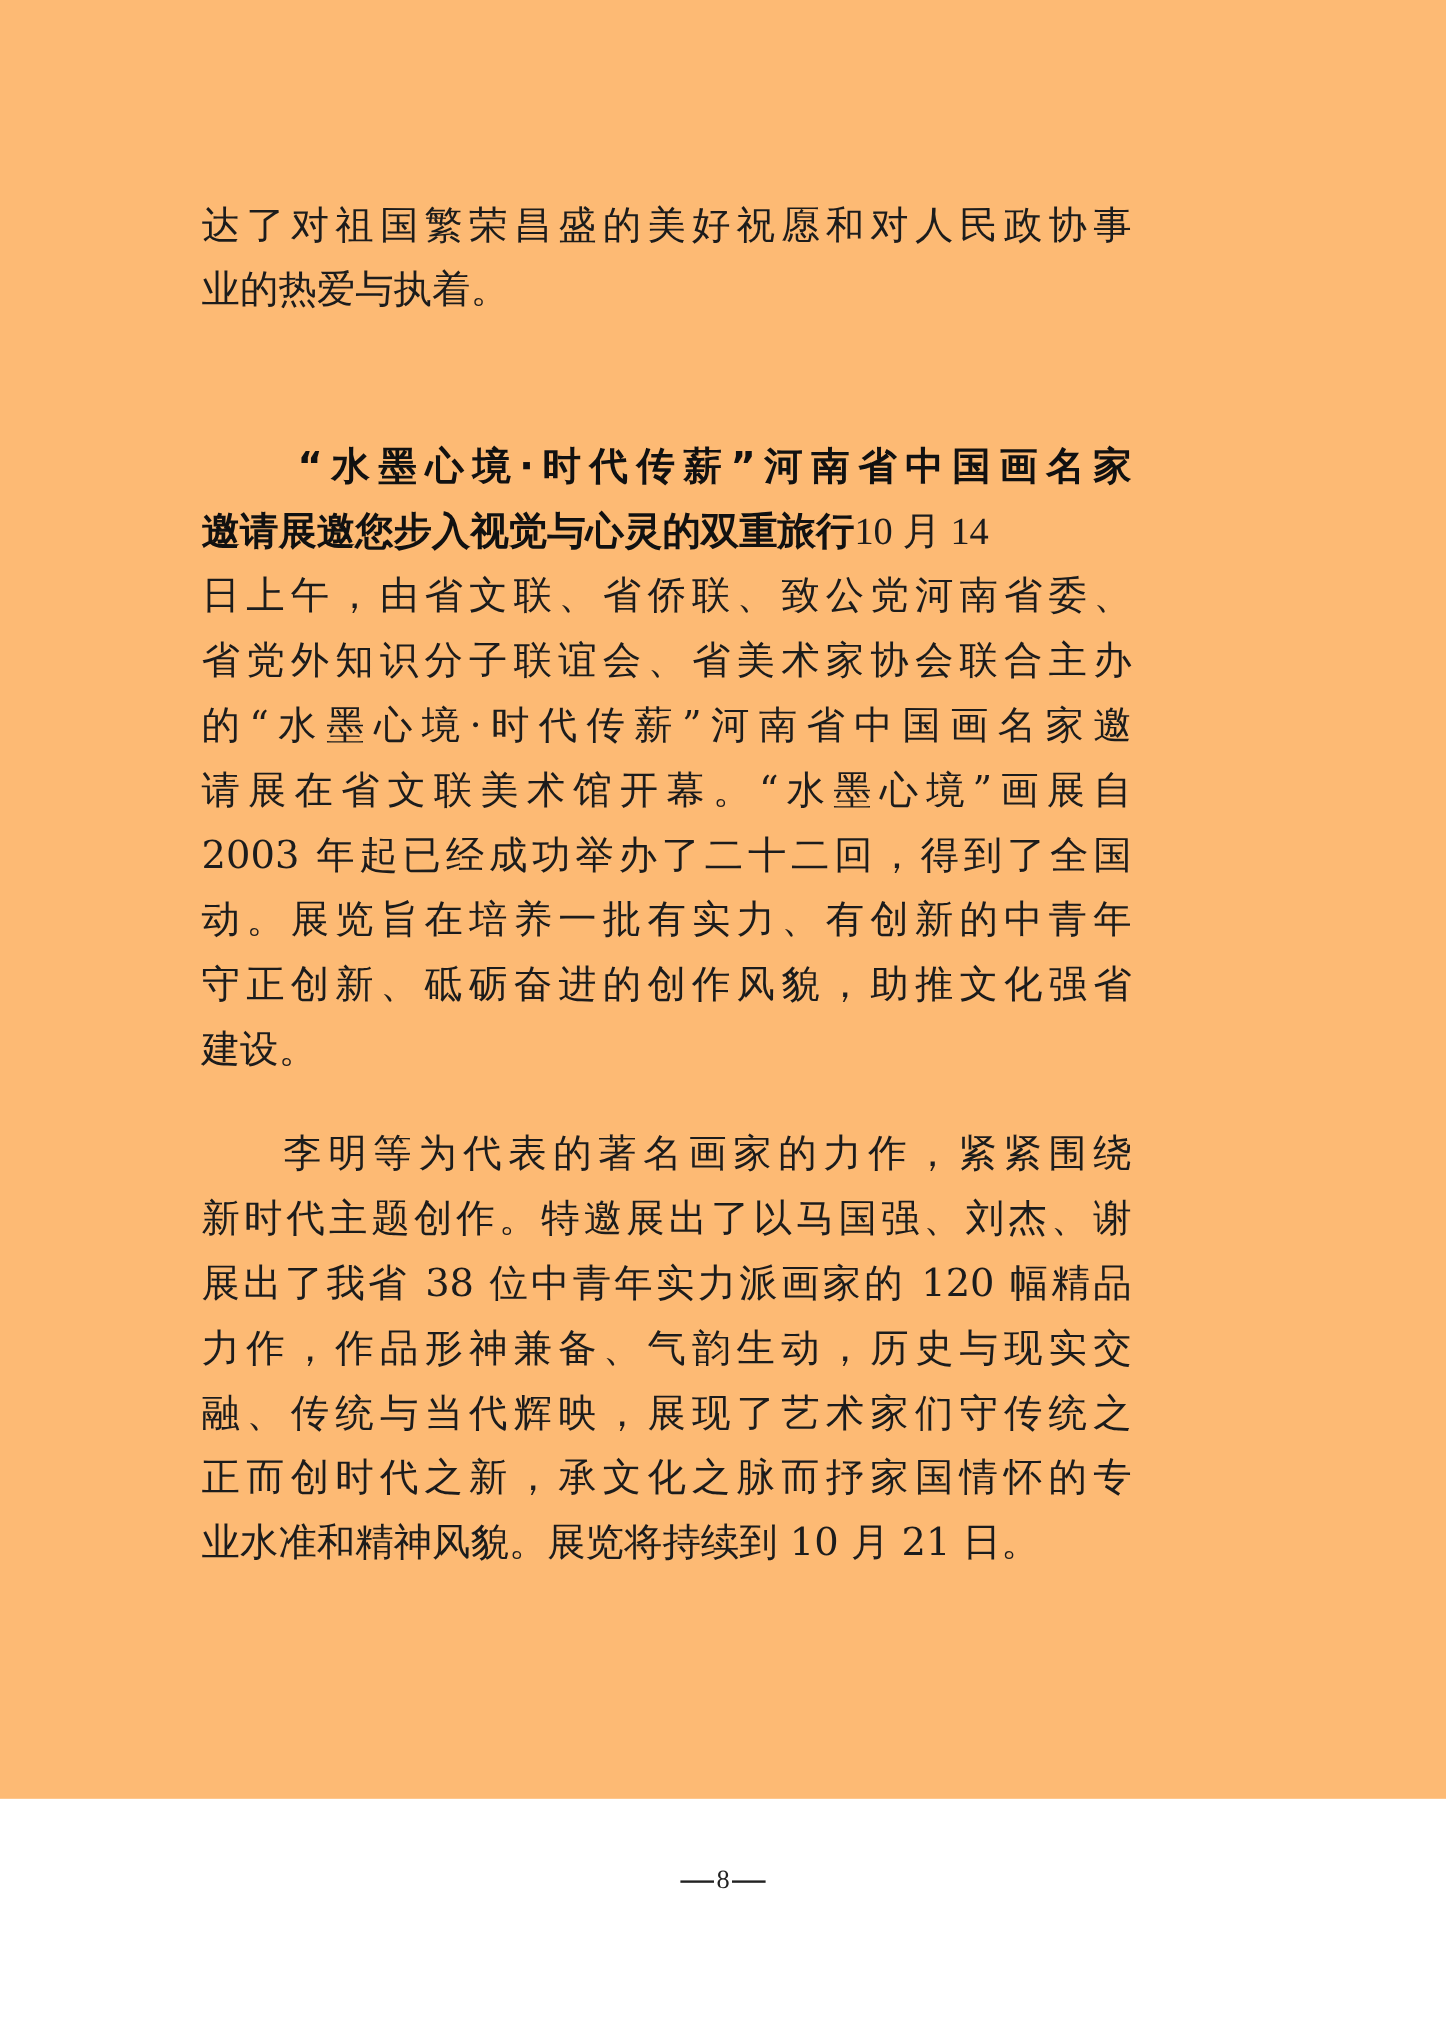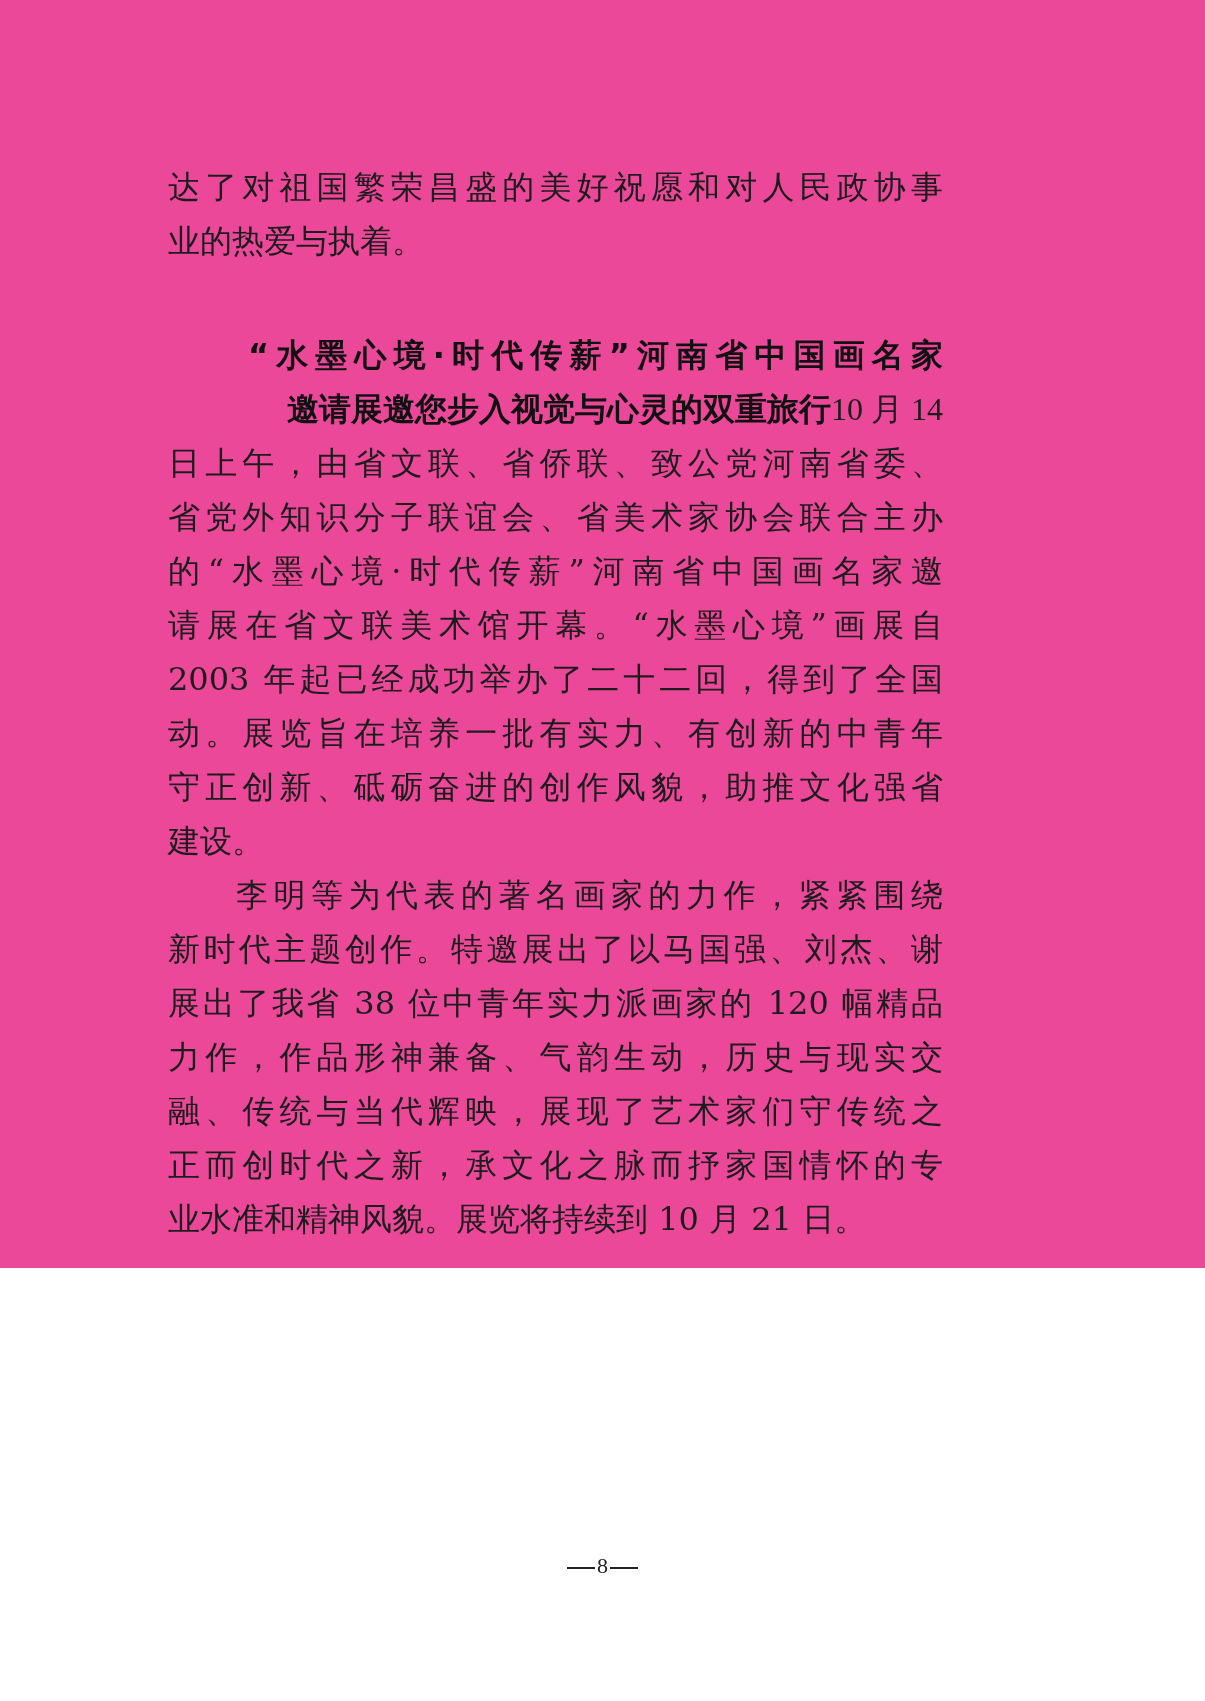--- a/index.html
+++ b/index.html
@@ -10,22 +10,22 @@
     body {
       width: 1205px;
       height: 1701px;
       position: relative;
       overflow: hidden;
       color: #1a1a1a;
     }
     .page {
       position: absolute;
       left: 0; top: 0;
-      width: 1205px; height: 1268px;
-      background: #ec4899;
+      width: 1205px; height: 1499px;
+      background: #fdba74;
     }
     .text-block {
       position: absolute;
       left: 168px;
       width: 775px;
     }
     .line {
       height: 54px;
       line-height: 54px;
       font-family: "DejaVu Serif", "Liberation Serif", serif;
@@ -34,20 +34,21 @@
       text-align: justify;
       text-align-last: justify;
       letter-spacing: 0px;
       color: #1c1c1c;
     }
     .line.last {
       text-align-last: left;
     }
     .line.indent {
       padding-left: 68px;
+      margin-top: 33px;
     }
     .bold {
       font-family: "DejaVu Sans", "Liberation Sans", sans-serif;
       font-weight: bold;
       color: #111111;
     }
     .line .num {
       font-family: "Liberation Serif", "DejaVu Serif", serif;
     }
     .page-number {
@@ -75,21 +76,21 @@
 
 <div class="page">
 
   <div class="text-block" style="top:160px;">
     <div class="line">达了对祖国繁荣昌盛的美好祝愿和对人民政协事</div>
     <div class="line last">业的热爱与执着。</div>
   </div>
 
   <div class="text-block" style="top:328px;">
     <div class="line bold indent last" style="padding-left:80px; text-align-last: justify;">“水墨心境·时代传薪”河南省中国画名家</div>
-    <div class="line last" style="display:flex; justify-content:flex-end;">
+    <div class="line last" style="display:flex; justify-content:flex-start;">
       <span class="bold">邀请展邀您步入视觉与心灵的双重旅行</span>
       <span class="num">10 月 14</span>
     </div>
     <div class="line">日上午，由省文联、省侨联、致公党河南省委、</div>
     <div class="line">省党外知识分子联谊会、省美术家协会联合主办</div>
     <div class="line">的“水墨心境·时代传薪”河南省中国画名家邀</div>
     <div class="line">请展在省文联美术馆开幕。“水墨心境”画展自</div>
     <div class="line">2003 年起已经成功举办了二十二回，得到了全国</div>
     <div class="line">动。展览旨在培养一批有实力、有创新的中青年</div>
     <div class="line">守正创新、砥砺奋进的创作风貌，助推文化强省</div>

